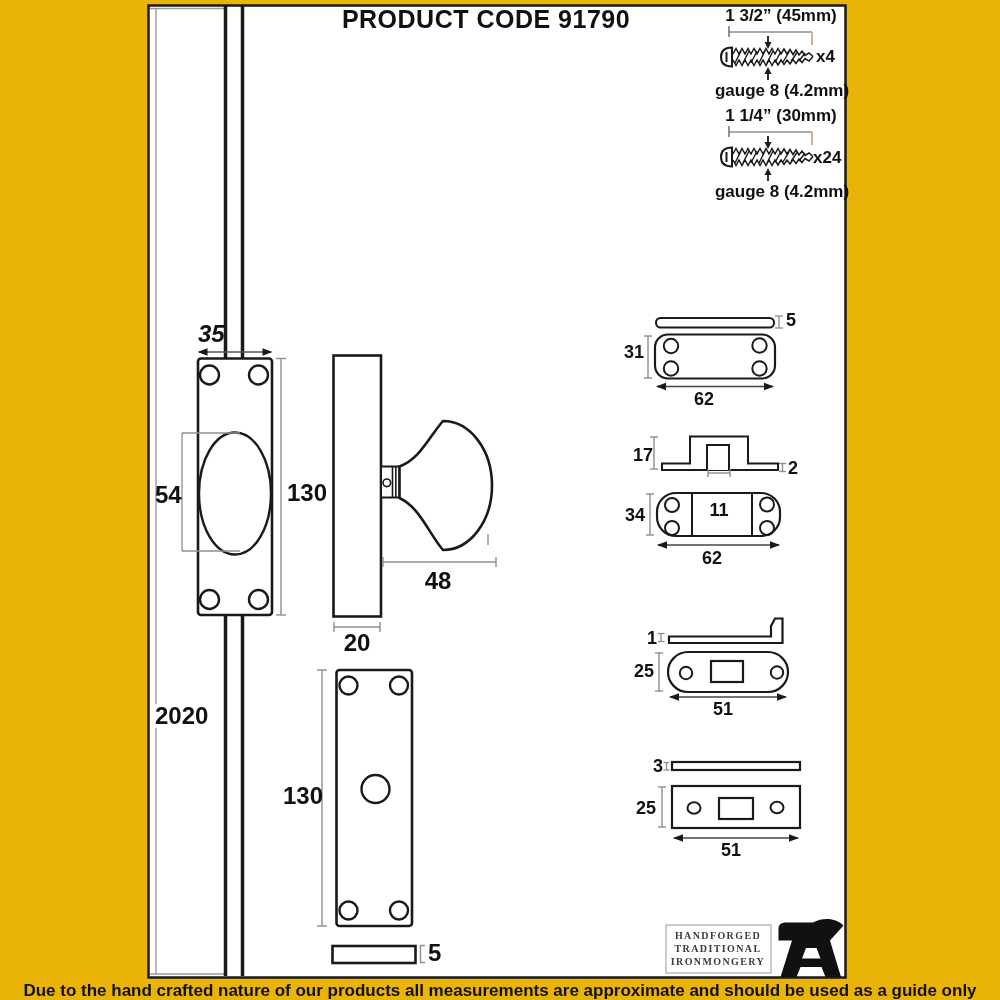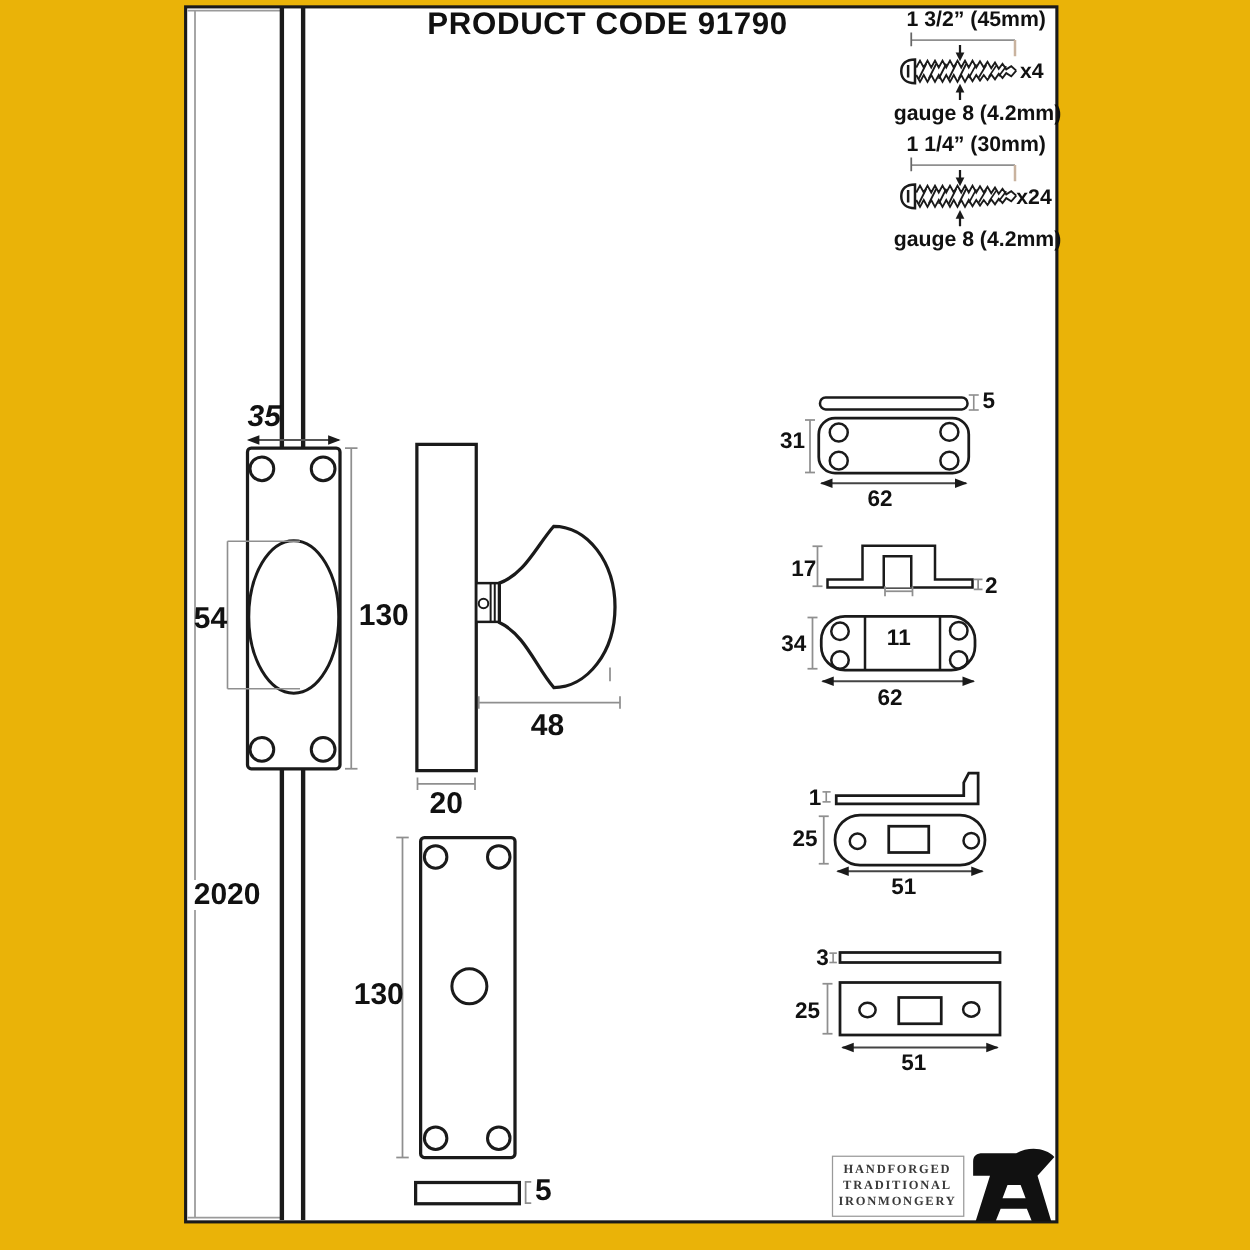--- a/index.html
+++ b/index.html
@@ -280,13 +280,14 @@
   <div class="lbl d18 cx" style="left:723px;top:700px;">51</div>
 
   <div class="lbl d18" style="left:653px;top:757px;">3</div>
   <div class="lbl d18" style="left:636px;top:799px;">25</div>
   <div class="lbl d18 cx" style="left:731px;top:841px;">51</div>
 
   <div class="lbl logo-line cx" style="left:718px;top:931px;">HANDFORGED</div>
   <div class="lbl logo-line cx" style="left:718px;top:944px;">TRADITIONAL</div>
   <div class="lbl logo-line cx" style="left:718px;top:957px;">IRONMONGERY</div>
 
+  <div class="lbl disc cx" style="left:500px;top:982px;">Due to the hand crafted nature of our products all measurements are approximate and should be used as a guide only</div>
 </div>
 
 </body></html>

